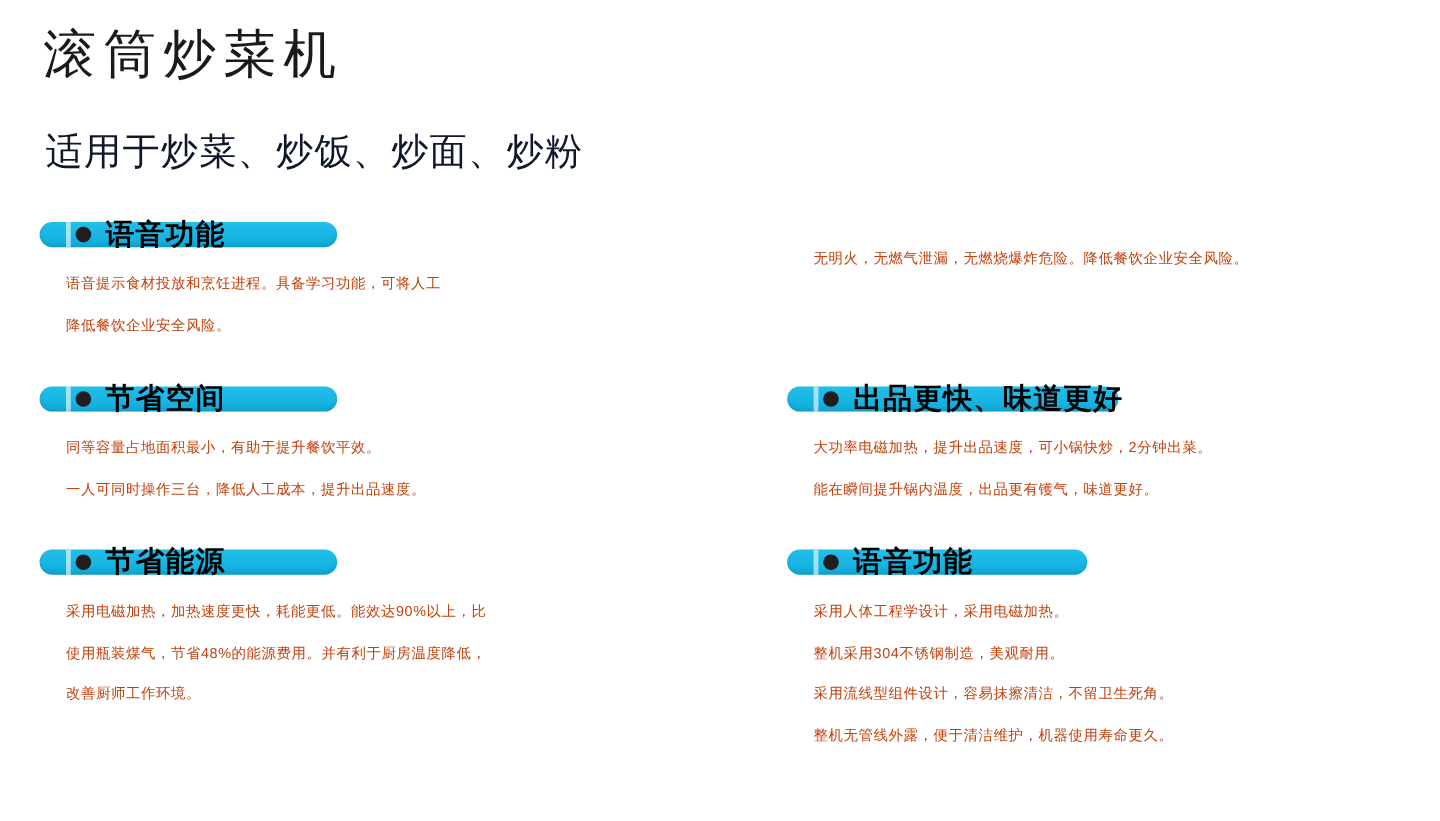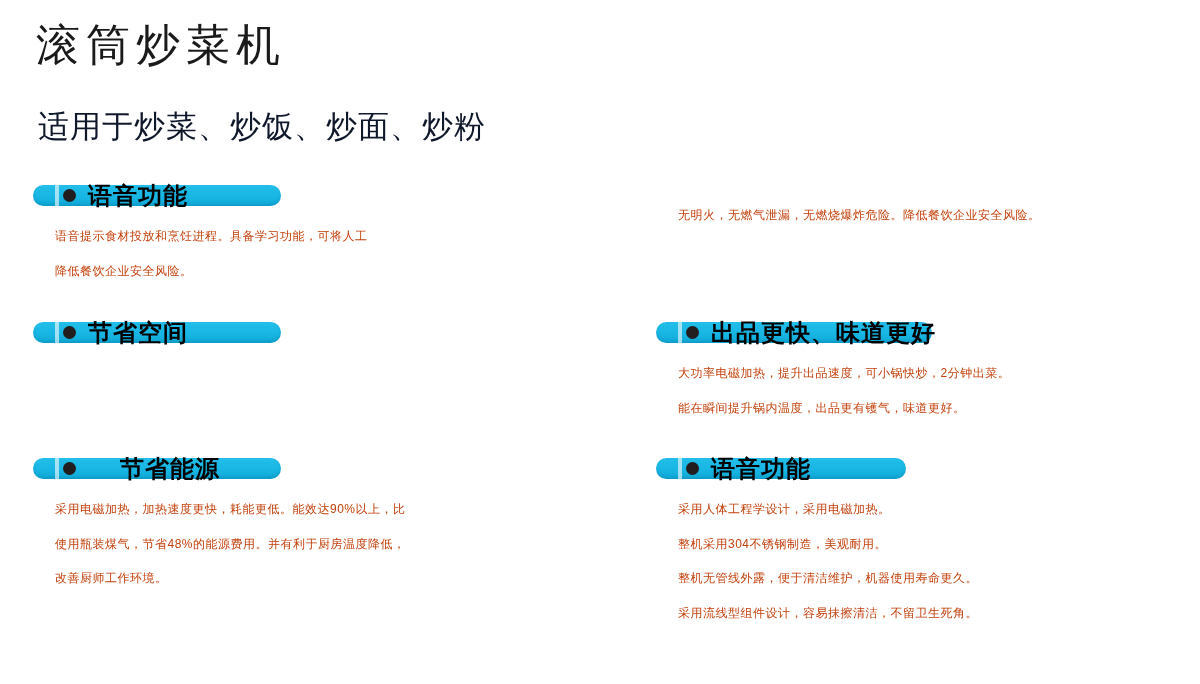--- a/index.html
+++ b/index.html
@@ -73,24 +73,28 @@
       <div class="line">降低餐饮企业安全风险。</div>
     </div>
   </section>
 
   <section class="feature" style="left:33px;top:322px;">
     <div class="pill" style="width:248px;">
       <span class="pill-stripe"></span>
       <span class="pill-bullet"></span>
       <span class="pill-label">节省空间</span>
     </div>
+    <div class="feature-body">
+      <div class="line">同等容量占地面积最小，有助于提升餐饮平效。</div>
+      <div class="line">一人可同时操作三台，降低人工成本，提升出品速度。</div>
+    </div>
   </section>
 
   <section class="feature" style="left:33px;top:458px;">
-    <div class="pill" style="width:248px;gap:32px;">
+    <div class="pill" style="width:248px;">
       <span class="pill-stripe"></span>
       <span class="pill-bullet"></span>
       <span class="pill-label">节省能源</span>
     </div>
     <div class="feature-body">
       <div class="line">采用电磁加热，加热速度更快，耗能更低。能效达90%以上，比</div>
       <div class="line">使用瓶装煤气，节省48%的能源费用。并有利于厨房温度降低，</div>
       <div class="line">改善厨师工作环境。</div>
     </div>
   </section>
@@ -115,18 +119,18 @@
 
   <section class="feature" style="left:656px;top:458px;">
     <div class="pill" style="width:250px;">
       <span class="pill-stripe"></span>
       <span class="pill-bullet"></span>
       <span class="pill-label">语音功能</span>
     </div>
     <div class="feature-body">
       <div class="line">采用人体工程学设计，采用电磁加热。</div>
       <div class="line">整机采用304不锈钢制造，美观耐用。</div>
+      <div class="line">采用流线型组件设计，容易抹擦清洁，不留卫生死角。</div>
       <div class="line">整机无管线外露，便于清洁维护，机器使用寿命更久。</div>
-      <div class="line">采用流线型组件设计，容易抹擦清洁，不留卫生死角。</div>
     </div>
   </section>
 
 </div>
 
 </body></html>

